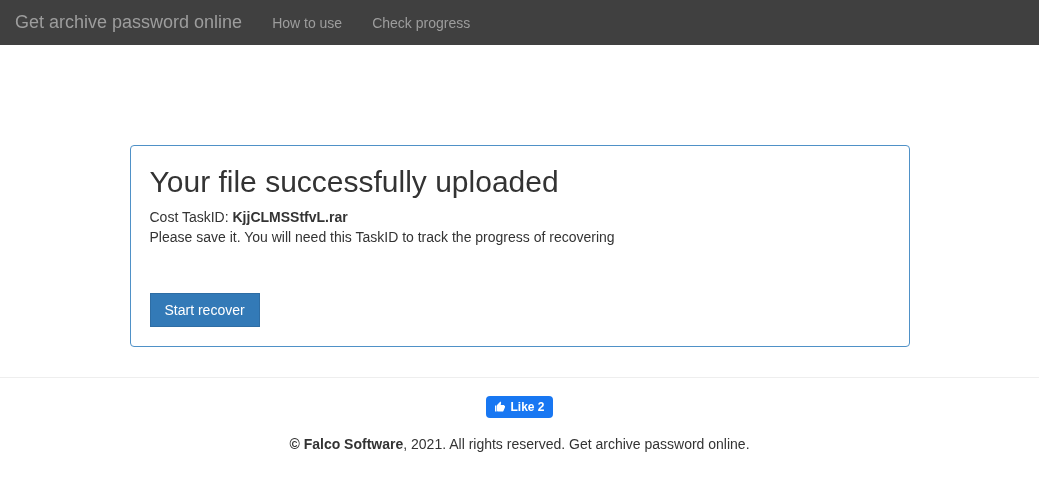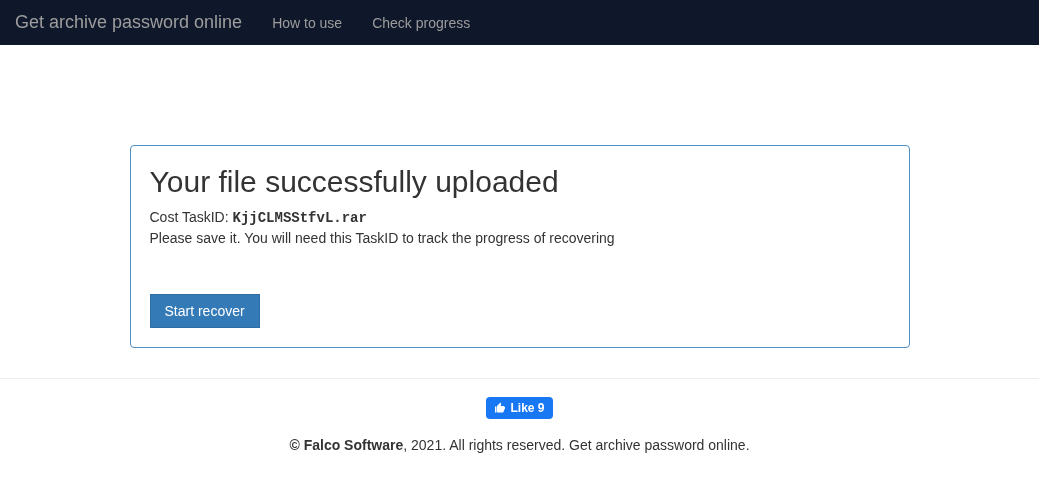--- a/index.html
+++ b/index.html
@@ -8,21 +8,21 @@
       box-sizing: border-box;
     }
     body {
       font-family: "Helvetica Neue", Helvetica, Arial, sans-serif;
       font-size: 14px;
       color: #333;
       background: #fff;
       width: 1039px;
     }
     .navbar {
-      background: #0f172a;
+      background: #404040;
       min-height: 45px;
       display: flex;
       align-items: center;
       padding: 0 15px;
     }
     .navbar-brand {
       color: #9d9d9d;
       font-size: 18px;
       padding: 10px 15px 10px 0;
       text-decoration: none;
@@ -54,21 +54,20 @@
       font-weight: 500;
       color: #333;
       margin-bottom: 10px;
     }
     .task-line {
       color: #333;
       margin-bottom: 4px;
     }
     .task-id {
       font-weight: bold;
-      font-family: Liberation Mono, monospace;
     }
     .save-hint {
       color: #333;
       margin-bottom: 48px;
     }
     .btn {
       background: #337ab7;
       color: #fff;
       border: 1px solid #2e6da4;
       border-radius: 0;
@@ -139,19 +138,19 @@
 <hr>
 
 <div class="footer">
   <div style="margin-bottom:8px;">
     <span class="fb-like">
       <span class="fb-like-icon">
         <svg width="12" height="12" viewBox="0 0 24 24" fill="#fff">
             <path d="M2 21h3V9H2v12zm19-11c0-1.1-.9-2-2-2h-5.6l.9-4.3v-.3c0-.4-.2-.8-.4-1.1L12.8 1 6.6 7.6C6.2 8 6 8.5 6 9v10c0 1.1.9 2 2 2h9c.8 0 1.5-.5 1.8-1.2l3-7c.1-.3.2-.5.2-.8v-2z"></path>
           </svg>
       </span>
-      <span>Like 9</span>
+      <span>Like 2</span>
     </span>
   </div>
   <p class="copyright">
     <b>© Falco Software</b><span>, 2021. All rights reserved. Get archive password online.</span>
   </p>
 </div>
 
 </body></html>

